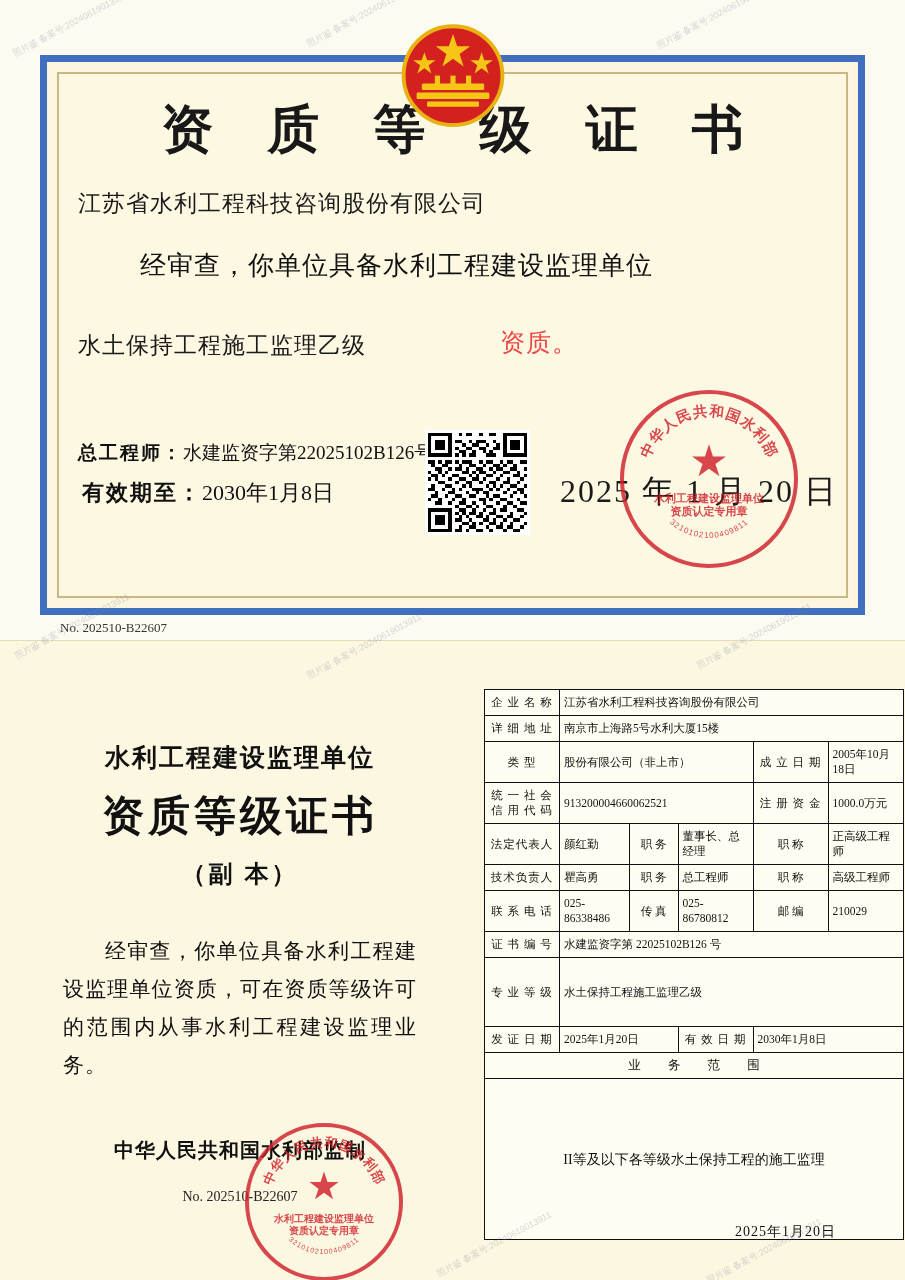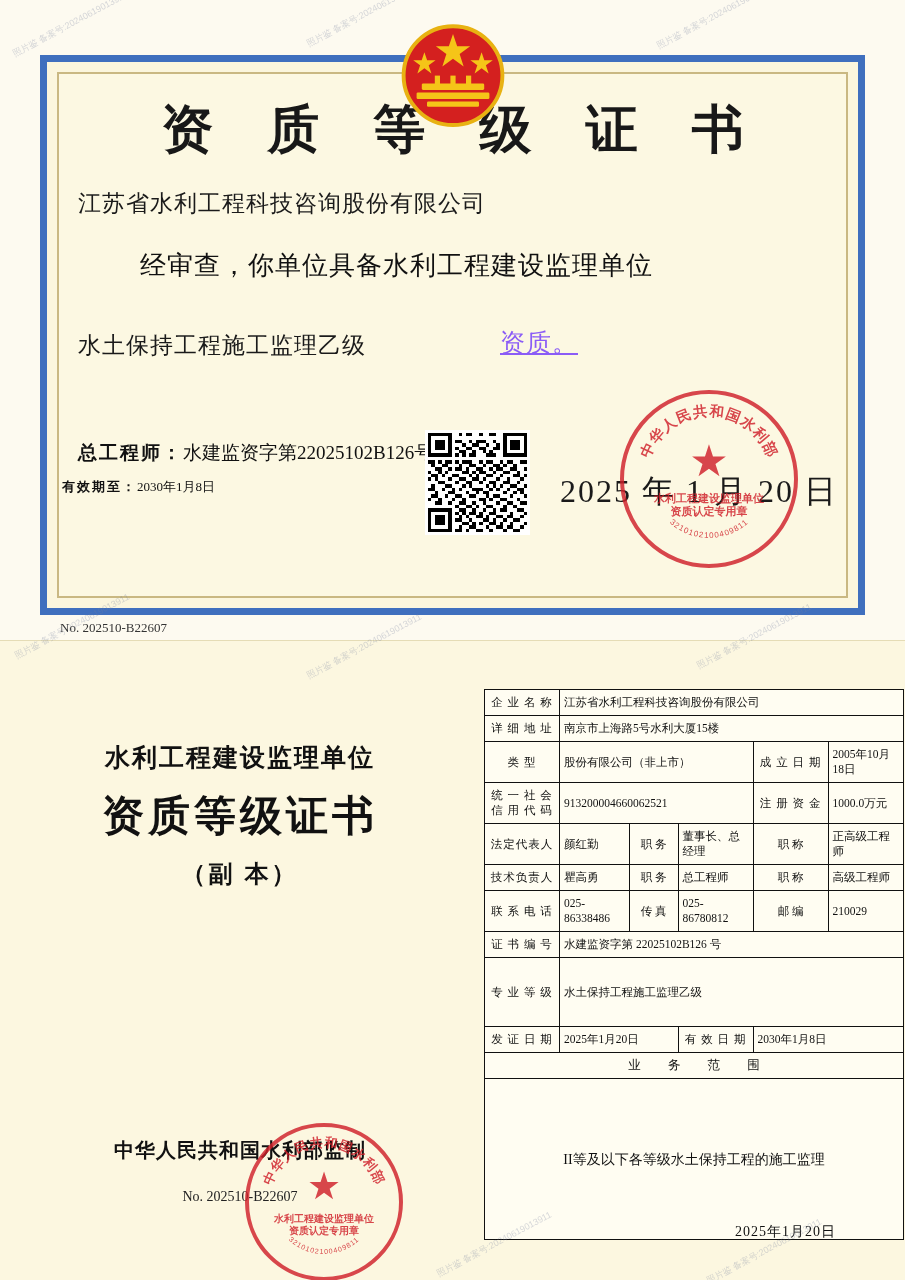--- a/index.html
+++ b/index.html
@@ -88,37 +88,36 @@
     top: 330px;
     font-size: 23px;
     color: #1a1a1a;
     letter-spacing: 1px;
   }
   .cert-zizhi {
     position: absolute;
     left: 500px;
     top: 326px;
     font-size: 25px;
-    color: #8b5cf6;
+    color: #ef4444;
     letter-spacing: 1px;
-    text-decoration: underline;
   }
 
   .cert-no-row {
     position: absolute;
     left: 78px;
     top: 440px;
     font-size: 19px;
     color: #111;
   }
   .cert-valid-row {
     position: absolute;
-    left: 62px;
+    left: 82px;
     top: 478px;
-    font-size: 13px;
+    font-size: 22px;
     color: #111;
   }
   .cert-lbl {
     font-weight: bold;
     letter-spacing: 2px;
   }
 
   .qr {
     position: absolute;
     left: 425px;
@@ -593,20 +592,21 @@
 
   <div class="cert-bottom-no">No. 202510-B22607</div>
 </div>
 
 <div class="cert-bottom">
 
   <div class="dup-left">
     <div class="dup-head1">水利工程建设监理单位</div>
     <div class="dup-head2">资质等级证书</div>
     <div class="dup-head3">（副 本）</div>
+    <div class="dup-para">经审查，你单位具备水利工程建设监理单位资质，可在资质等级许可的范围内从事水利工程建设监理业务。</div>
   </div>
   <div class="dup-foot1">中华人民共和国水利部监制</div>
   <div class="dup-foot2">No. 202510-B22607</div>
 
   <table class="dup-table">
     <tbody>
       <tr>
         <td class="lbl">企 业 名 称</td>
         <td class="val" colspan="5">江苏省水利工程科技咨询股份有限公司</td>
       </tr>

